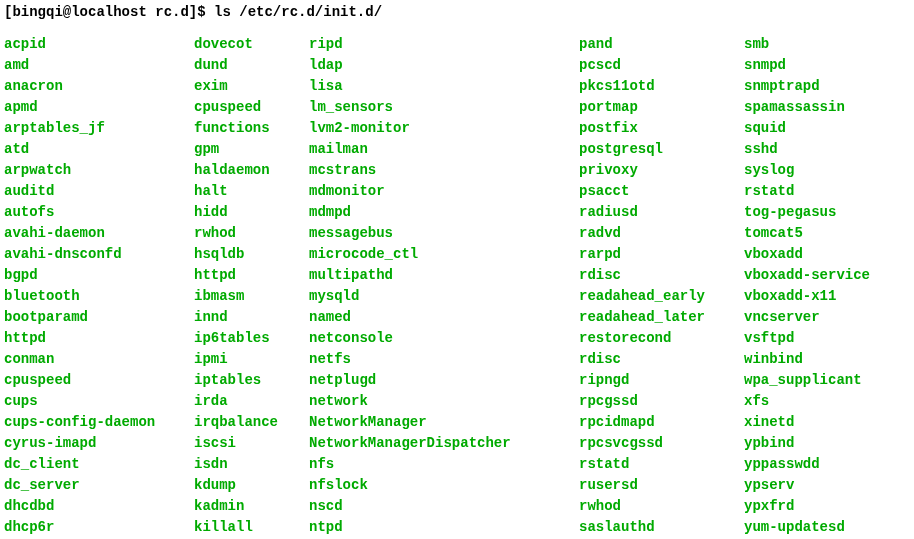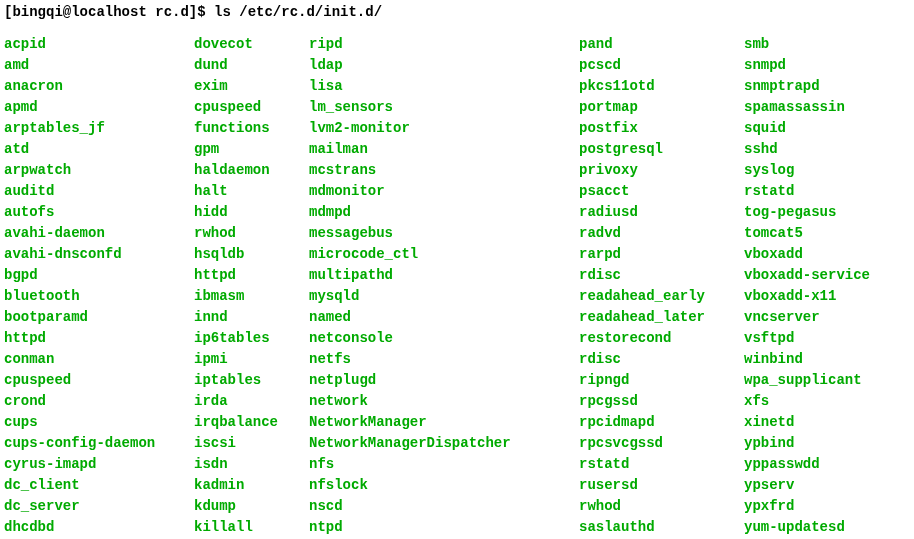--- a/index.html
+++ b/index.html
@@ -65,21 +65,20 @@
       <div class="file">auditd</div>
       <div class="file">autofs</div>
       <div class="file">avahi-daemon</div>
       <div class="file">avahi-dnsconfd</div>
       <div class="file">bgpd</div>
       <div class="file">bluetooth</div>
       <div class="file">bootparamd</div>
       <div class="file">httpd</div>
       <div class="file">conman</div>
       <div class="file">cpuspeed</div>
-      <div class="file">crond</div>
       <div class="file">cups</div>
       <div class="file">cups-config-daemon</div>
       <div class="file">cyrus-imapd</div>
       <div class="file">dc_client</div>
       <div class="file">dc_server</div>
       <div class="file">dhcdbd</div>
       <div class="file">dhcp6r</div>
     </div>
   <div class="col c2">
       <div class="file">dovecot</div>
@@ -96,22 +95,22 @@
       <div class="file">httpd</div>
       <div class="file">ibmasm</div>
       <div class="file">innd</div>
       <div class="file">ip6tables</div>
       <div class="file">ipmi</div>
       <div class="file">iptables</div>
       <div class="file">irda</div>
       <div class="file">irqbalance</div>
       <div class="file">iscsi</div>
       <div class="file">isdn</div>
+      <div class="file">kdump</div>
       <div class="file">kadmin</div>
-      <div class="file">kdump</div>
       <div class="file">killall</div>
     </div>
   <div class="col c3">
       <div class="file">ripd</div>
       <div class="file">ldap</div>
       <div class="file">lisa</div>
       <div class="file">lm_sensors</div>
       <div class="file">lvm2-monitor</div>
       <div class="file">mailman</div>
       <div class="file">mcstrans</div>

